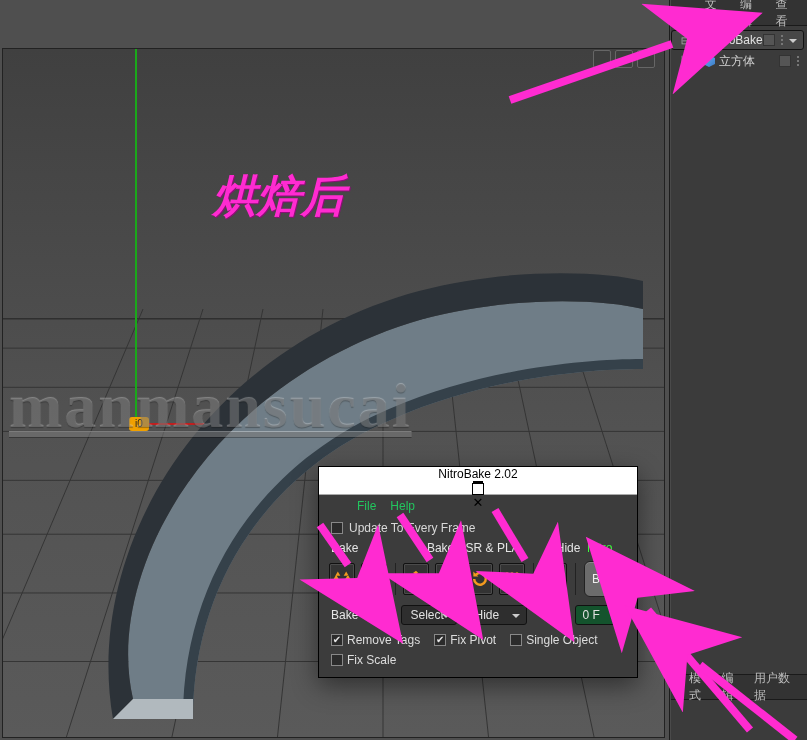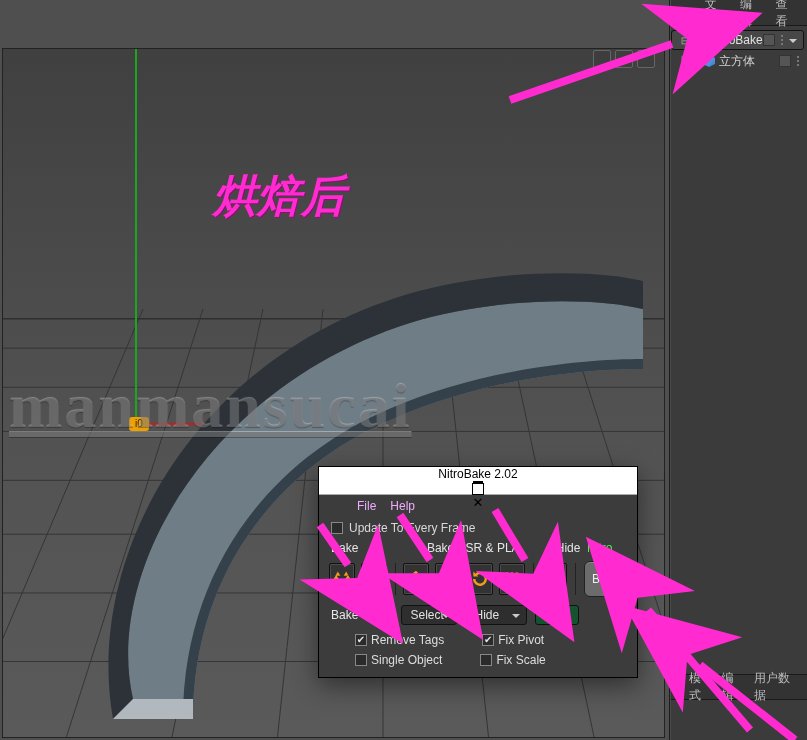--- a/index.html
+++ b/index.html
@@ -163,21 +163,21 @@
   .dlg-title .winbtn {
     width:38px; height:28px; display:flex; align-items:center; justify-content:center;
     color:#000; font-size:14px;
   }
   .dlg-title .winbtn.min::before { content:""; width:10px; height:1.5px; background:#000; }
   .dlg-title .winbtn.max::before { content:""; width:10px; height:10px; border:1.5px solid #000; }
   .dlg-title .winbtn.close::before { content:"✕"; font-size:13px; }
 
   .dlg-menu {
     height:22px; display:flex; align-items:center; gap:14px;
-    padding:0 12px; background:#3c3c3c; color:#f0abfc;
+    padding:0 12px; background:#3c3c3c; color:#22c55e;
   }
   .dlg-menu .icon-grid { width:12px; height:12px; }
 
   .dlg-row { padding:4px 12px; display:flex; align-items:center; gap:6px; }
   .chk {
     width:12px; height:12px; border:1px solid #888; background:#2b2b2b;
     display:inline-flex; align-items:center; justify-content:center;
     color:#e5e5e5; font-size:10px; line-height:1;
   }
   .chk.on::before { content:"✔"; font-size:10px; line-height:1; }
@@ -217,37 +217,37 @@
     color:#e1e1e1; font-size:12px; padding:0 18px 0 8px;
     display:inline-flex; align-items:center; position:relative;
   }
   .sel::after {
     content:""; position:absolute; right:6px; top:8px;
     border:4px solid transparent; border-top-color:#ccc;
   }
   .spin {
     height:20px; background:#14532d; border:1px solid #111; border-radius:3px;
     color:#e1e1e1; font-size:12px; padding:0 16px 0 6px;
-    display:inline-flex; align-items:center; position:relative; width:44px;
+    display:inline-flex; align-items:center; position:relative; width:44px;margin-left:40px;
   }
   .spin::after {
     content:"";
     position:absolute; right:4px; top:3px;
     width:8px; height:14px;
     background:
       linear-gradient(#999,#999) center/6px 1px no-repeat,
       conic-gradient(from 0deg,#999,#999);
     clip-path: polygon(0 50%,100% 50%,100% 50%,0 50%);
   }
 
   .chkrow {
     display:flex; align-items:center; gap:6px; padding:4px 12px 10px 12px; flex-wrap:wrap;
     color:#ddd;
   }
-  .chkrow .pair { display:inline-flex; align-items:center; gap:4px; margin-right:8px;margin-left:24px; }
+  .chkrow .pair { display:inline-flex; align-items:center; gap:4px; margin-right:8px; }
 
   
   .annot { position:absolute; z-index:12; pointer-events:none; }
 </style>
 </head>
 <body>
 
 <div class="app">
 
   <div class="viewport">

